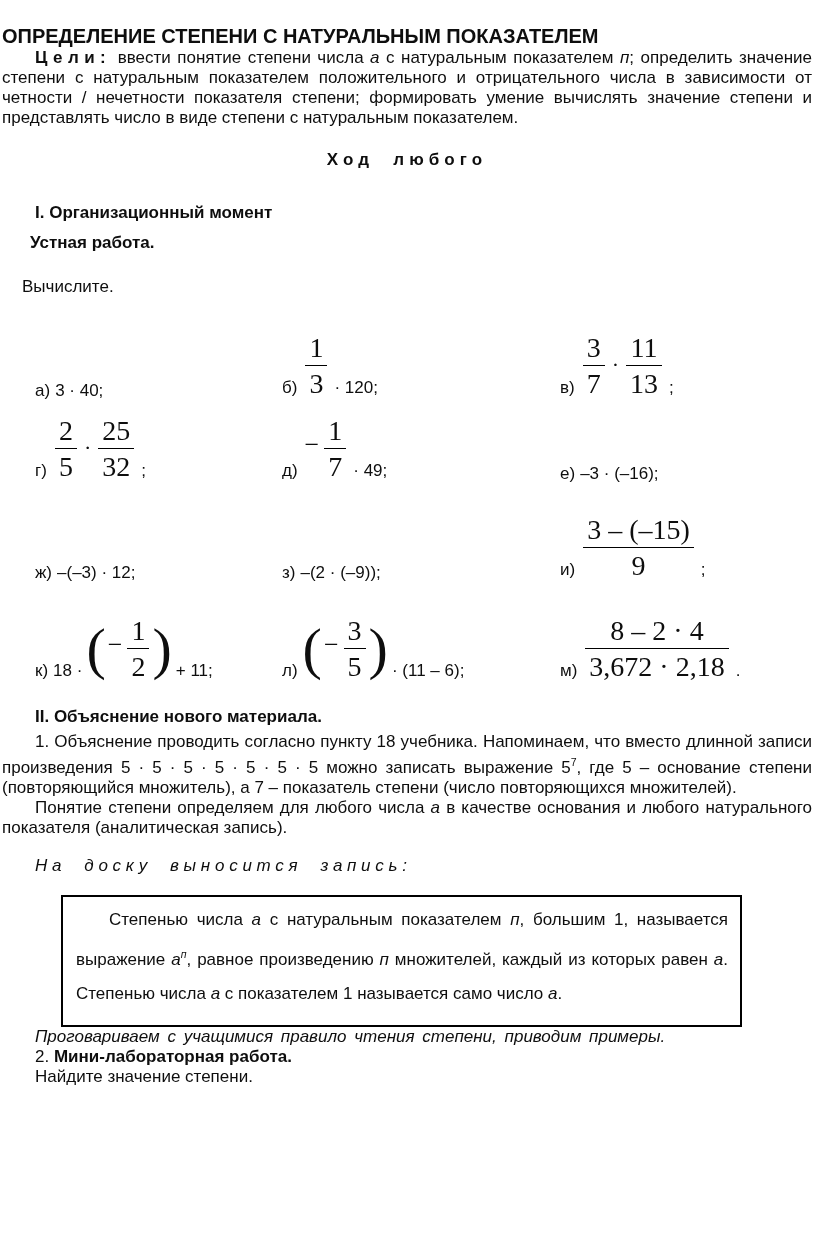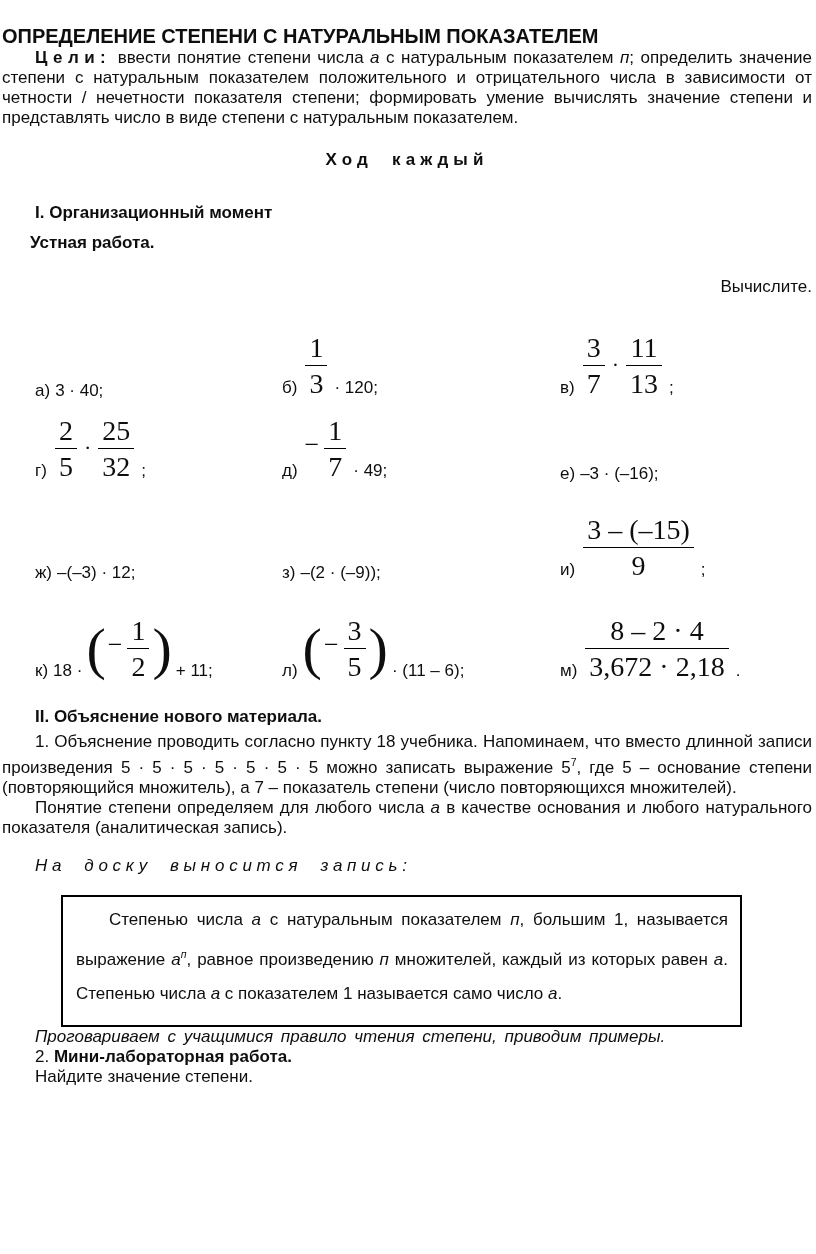--- a/index.html
+++ b/index.html
@@ -26,21 +26,21 @@
   sup.seg-sup  { font-size:0.62em; }
   sup.seg-isup { font-size:0.62em; font-style:italic; }
 
   .flow-heading {
     margin-top:17px; text-align:center; font-weight:700;
     letter-spacing:0.30em; word-spacing:0.55em; line-height:30px;
   }
   .h-bold { font-weight:700; line-height:30px; margin:0; }
   .h1 { margin-top:23px; padding-left:33px; }
   .h2 { padding-left:28px; }
-  .task-intro { margin-top:14px; padding-left:20px; line-height:30px;text-align:right; }
+  .task-intro { margin-top:14px; padding-left:20px; line-height:30px; }
 
   
   .ex-grid { margin-top:2px; }
   .ex-row { display:grid; grid-template-columns:247px 278px 1fr; }
   .row1 { height:90px; } .row2 { height:89px; } .row3 { height:97px; } .row4 { height:103px; }
   .ex-cell {
     display:flex; align-items:flex-end; padding-left:33px;
     white-space:nowrap;
   }
   .row1 .ex-cell { padding-bottom:8px; }
@@ -91,21 +91,21 @@
 </style>
 </head>
 <body>
 
 <div class="page">
 
   <h1 class="doc-title">ОПРЕДЕЛЕНИЕ СТЕПЕНИ С НАТУРАЛЬНЫМ ПОКАЗАТЕЛЕМ</h1>
 
   <p class="para goals"><span class="seg-lead">Цели:</span><span> ввести понятие степени числа </span><span class="seg-i">а</span><span> с натуральным показателем </span><span class="seg-i">п</span><span>; определить значение степени с натуральным показателем положительного и отрицательного числа в зависимости от четности / нечетности показателя степени; формировать умение вычислять значение степени и представлять число в виде степени с натуральным показателем.</span></p>
 
-  <div class="flow-heading">Ход каждый</div>
+  <div class="flow-heading">Ход любого</div>
 
   <p class="h-bold h1">I. Организационный момент</p>
 
   <p class="h-bold h2">Устная работа.</p>
 
   <p class="task-intro">Вычислите.</p>
 
   <div class="ex-grid">
 
     <div class="ex-row row1">

